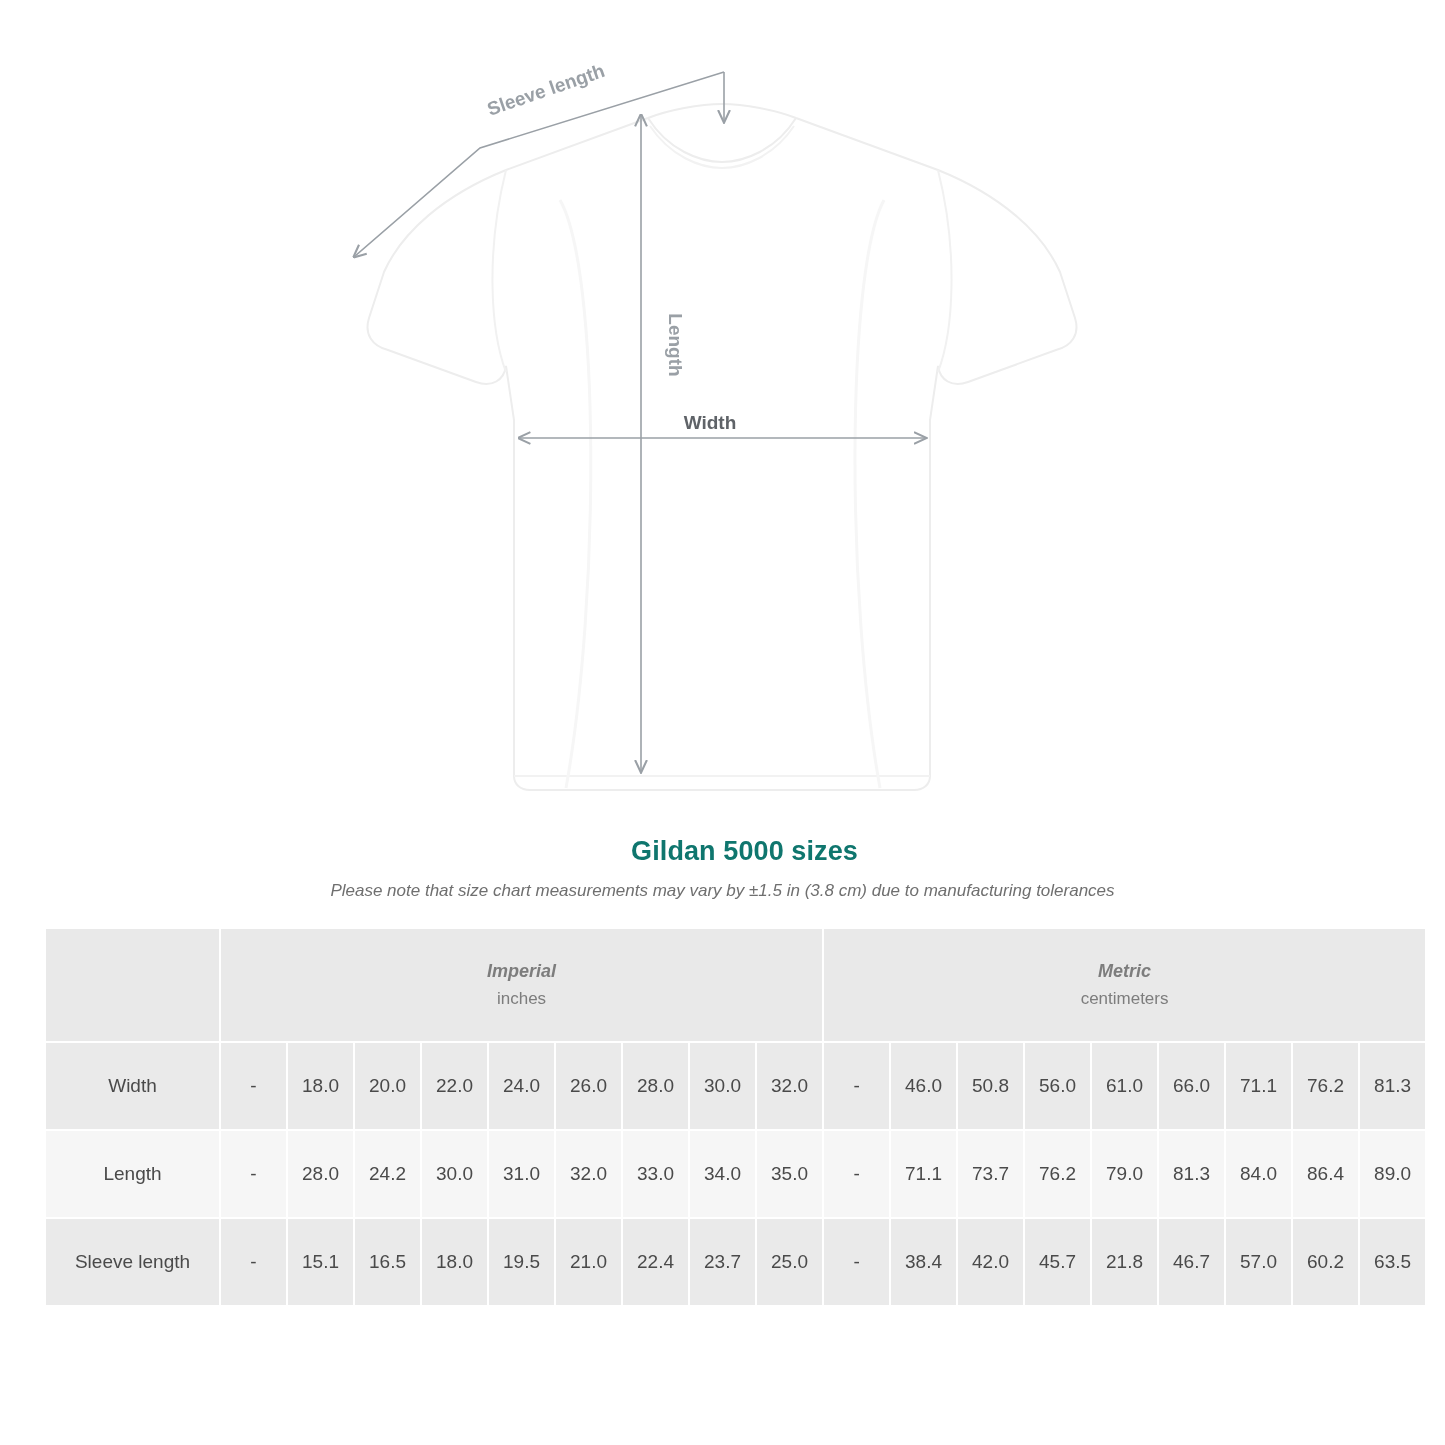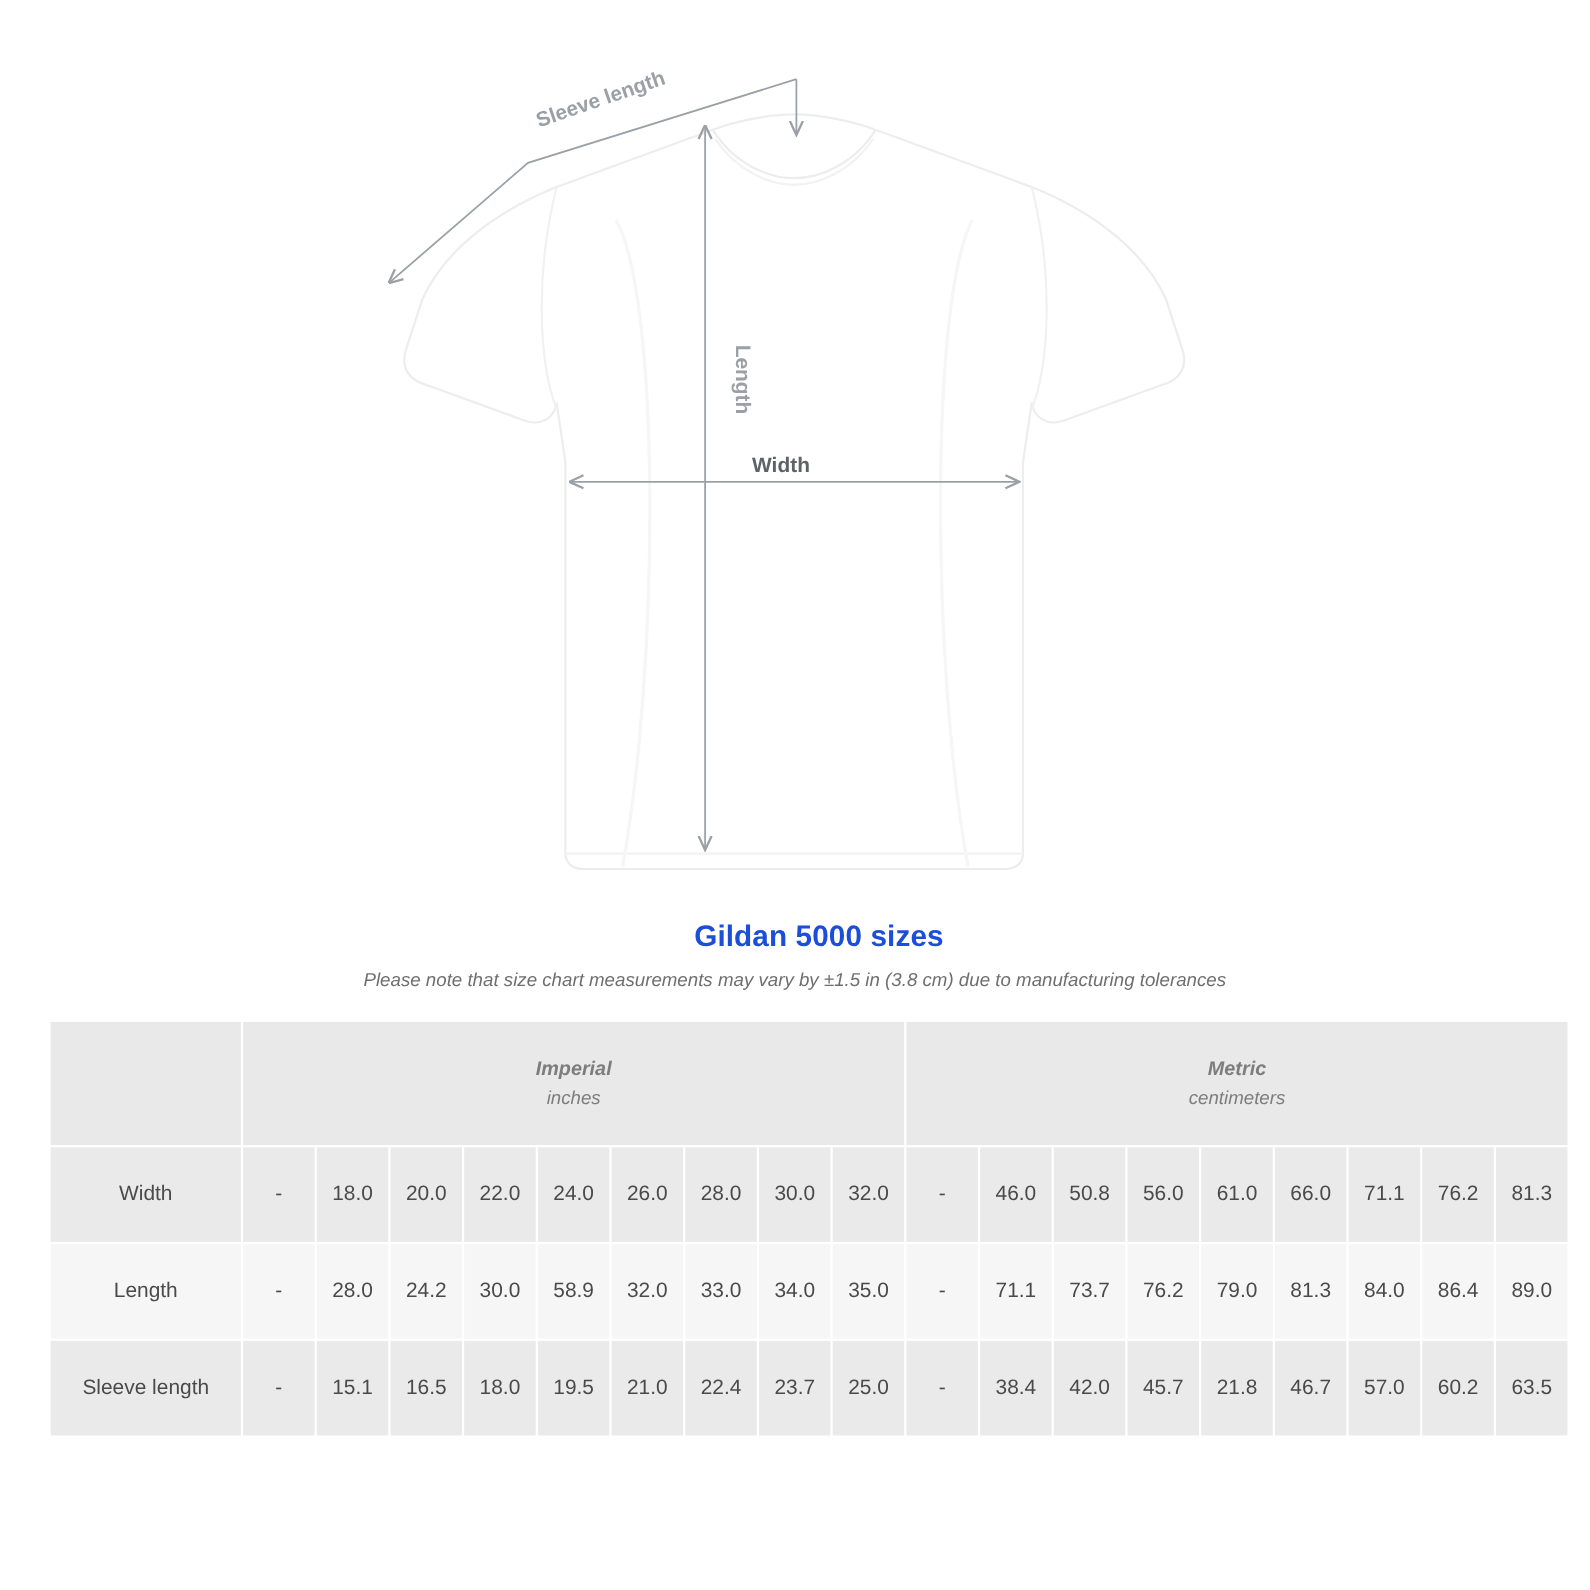--- a/index.html
+++ b/index.html
@@ -32,21 +32,21 @@
   }
 
   
   .title-block {
     text-align: center;
     margin-top: 6px;
   }
   .chart-title {
     font-size: 27px;
     font-weight: bold;
-    color: #1d4ed8;
+    color: #0f766e;
     letter-spacing: 0.1px;
     margin-left: 44px;
   }
   .chart-note {
     margin-top: 14px;
     font-size: 17px;
     font-style: italic;
     color: #6f6f6f;
   }
 
@@ -74,21 +74,20 @@
   }
   .unit-name {
     font-size: 18px;
     font-style: italic;
     font-weight: bold;
     color: #7d7d7d;
     line-height: 1.2;
   }
   .unit-sub {
     font-size: 17px;
-    font-style: italic;
     color: #7d7d7d;
     margin-top: 6px;
   }
   .size-header td {
     background: #f4f4f4;
     height: 86px;
     font-weight: bold;
     font-size: 20px;
     color: #3b3b3b;
   }
@@ -241,21 +240,21 @@
           <td>76.2</td>
           <td>81.3</td>
         </tr>
 
         <tr class="row-b">
           <td class="row-label">Length</td>
           <td>-</td>
           <td>28.0</td>
           <td>24.2</td>
           <td>30.0</td>
-          <td>58.9</td>
+          <td>31.0</td>
           <td>32.0</td>
           <td>33.0</td>
           <td>34.0</td>
           <td>35.0</td>
           <td>-</td>
           <td>71.1</td>
           <td>73.7</td>
           <td>76.2</td>
           <td>79.0</td>
           <td>81.3</td>

